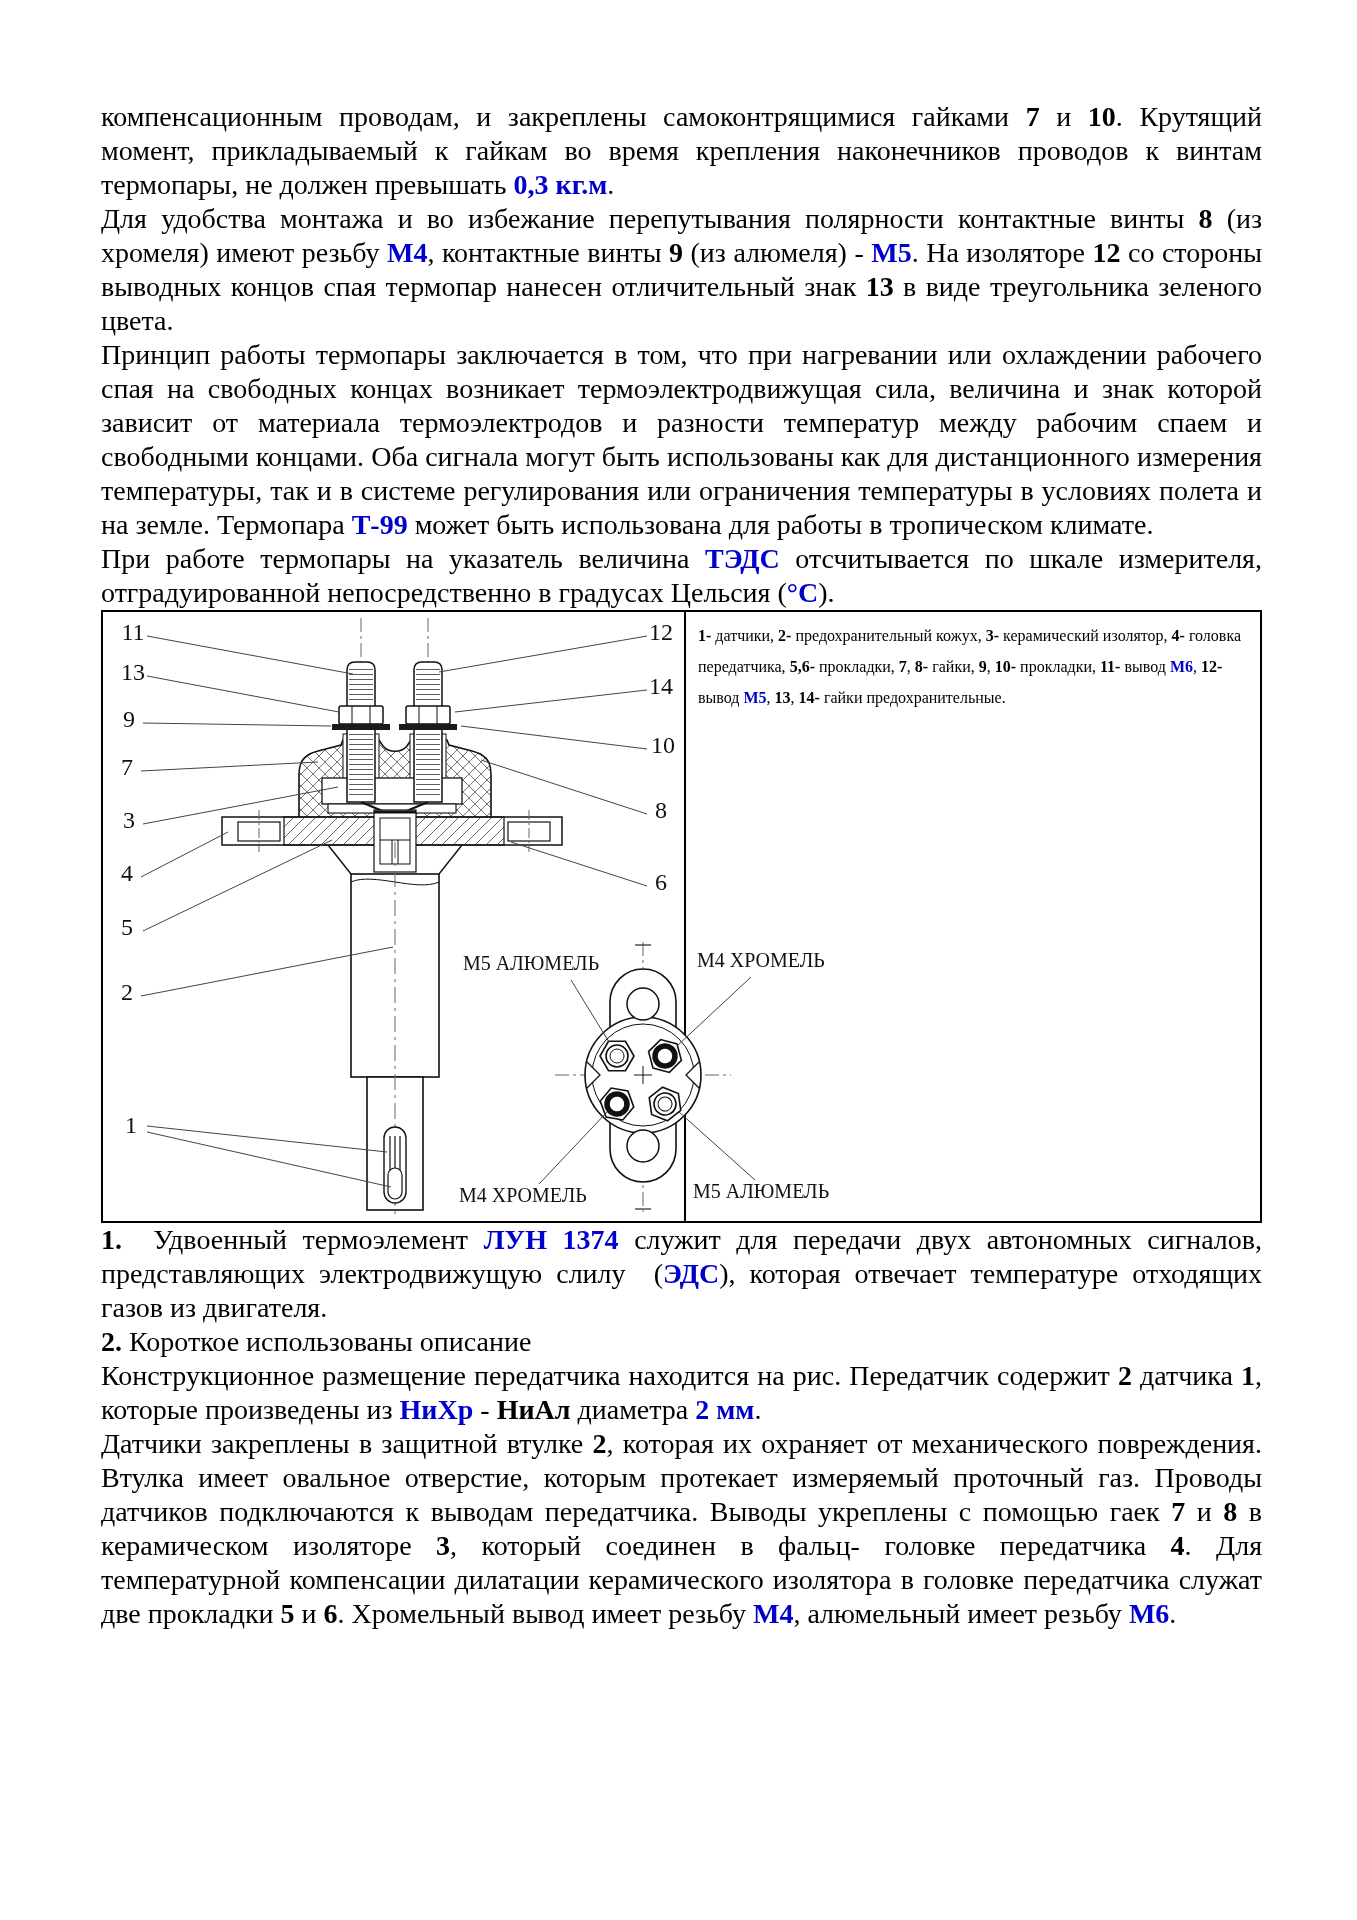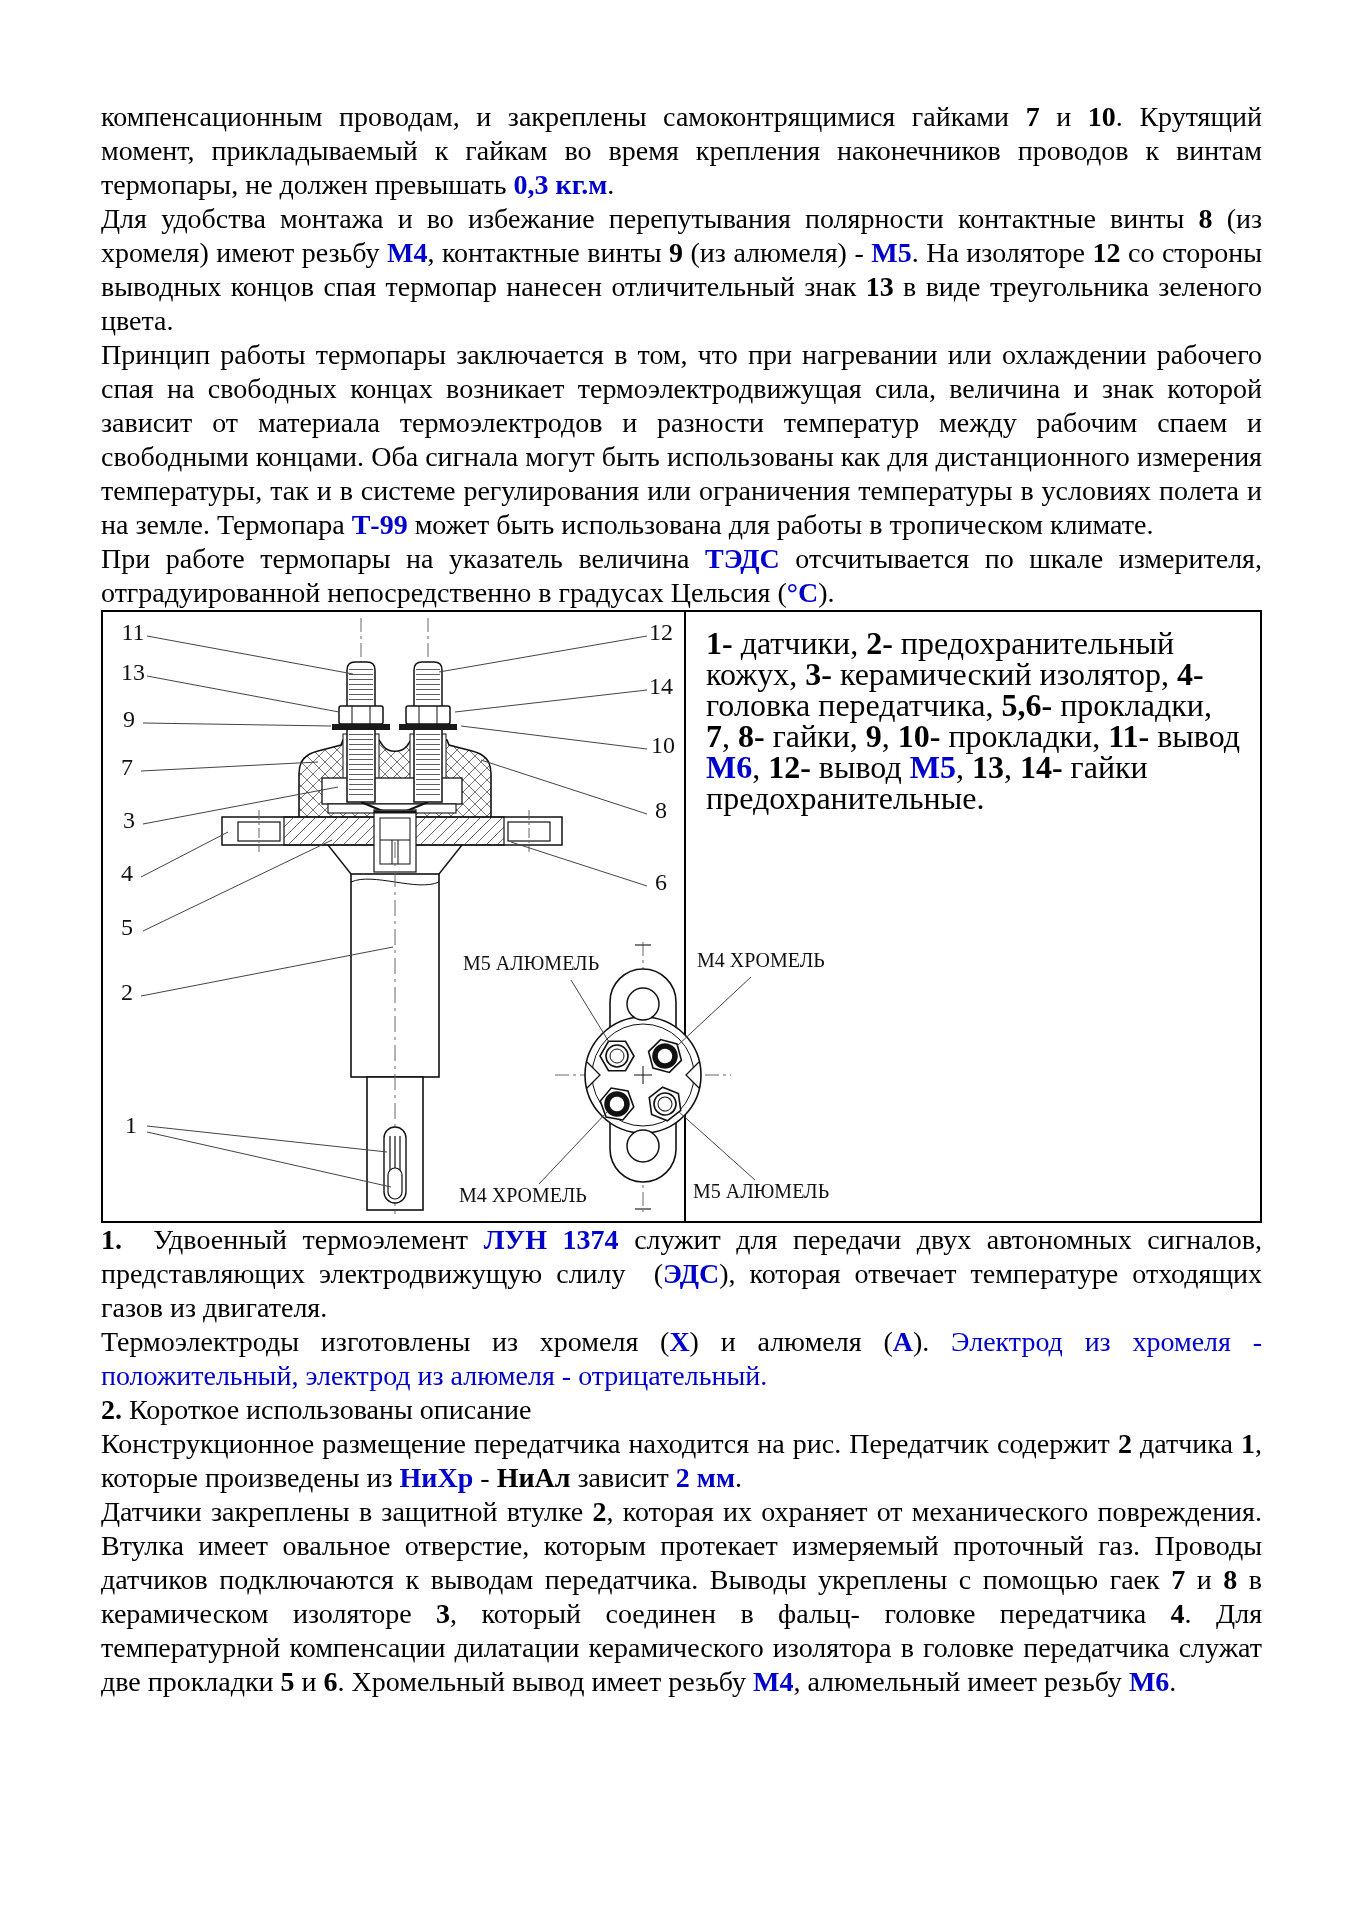--- a/index.html
+++ b/index.html
@@ -9,21 +9,21 @@
   .para{margin:0;font-size:28px;line-height:34px;text-align:justify;}
   .b{font-weight:bold;}
   .bb{font-weight:bold;color:#0000cc;}
   .blue{color:#0000cc;}
   .heading{margin:3px 0;padding-left:30px;font-size:29px;line-height:37px;
            font-weight:bold;color:#0000cc;}
   .figure{display:flex;border:2px solid #000;height:613px;box-sizing:border-box;background:#fff;}
   .fig-left{width:583px;flex:0 0 auto;border-right:2px solid #000;box-sizing:border-box;position:relative;}
   .fig-left svg{display:block;width:727px;height:609px;}
   .fig-right{flex:1 1 auto;padding:8px 12px;box-sizing:border-box;}
-  .legend{margin:8px;font-size:32px;line-height:31px;text-align:left;}
+  .legend{margin:0;font-size:16px;line-height:31px;text-align:left;}
   .body-block{margin-top:0;}
   svg text{font-family:"Liberation Serif",serif;fill:#111;}
   .callout{font-size:24px;}
   .conn-label{font-size:20px;}
 </style>
 </head>
 <body>
 
 <div class="page">
   <div class="content">
@@ -218,20 +218,19 @@
           </g>
         </svg>
       </div>
       <div class="fig-right">
         <p class="legend"><span class="b">1-</span><span> датчики, </span><span class="b">2-</span><span> предохранительный кожух, </span><span class="b">3-</span><span> керамический изолятор, </span><span class="b">4-</span><span> головка передатчика, </span><span class="b">5,6-</span><span> прокладки, </span><span class="b">7</span><span>, </span><span class="b">8-</span><span> гайки, </span><span class="b">9</span><span>, </span><span class="b">10-</span><span> прокладки, </span><span class="b">11-</span><span> вывод </span><span class="bb">М6</span><span>, </span><span class="b">12-</span><span> вывод </span><span class="bb">М5</span><span>, </span><span class="b">13</span><span>, </span><span class="b">14-</span><span> гайки предохранительные.</span></p>
       </div>
     </div>
 
     <div class="body-block">
       <p class="para"><span class="b">1.</span><span>&nbsp; Удвоенный термоэлемент </span><span class="bb">ЛУН 1374</span><span> служит для передачи двух автономных сигналов, представляющих электродвижущую слилу&nbsp; (</span><span class="bb">ЭДС</span><span>), которая отвечает температуре отходящих газов из двигателя.</span></p>
-      <p class="para"><span>Термоэлектроды изготовлены из хромеля (</span><span class="bb">Х</span><span>) и алюмеля (</span><span class="bb">А</span><span>). </span><span class="blue">Электрод из хромеля - положительный, электрод из алюмеля - отрицательный.</span></p>
       <p class="para"><span class="b">2.</span><span> Короткое использованы описание</span></p>
-      <p class="para"><span>Конструкционное размещение передатчика находится на рис. Передатчик содержит </span><span class="b">2</span><span> датчика </span><span class="b">1</span><span>, которые произведены из </span><span class="bb">НиХр</span><span> - </span><span class="b">НиАл</span><span> зависит </span><span class="bb">2 мм</span><span>.</span></p>
+      <p class="para"><span>Конструкционное размещение передатчика находится на рис. Передатчик содержит </span><span class="b">2</span><span> датчика </span><span class="b">1</span><span>, которые произведены из </span><span class="bb">НиХр</span><span> - </span><span class="b">НиАл</span><span> диаметра </span><span class="bb">2 мм</span><span>.</span></p>
       <p class="para"><span>Датчики закреплены в защитной втулке </span><span class="b">2</span><span>, которая их охраняет от механического повреждения. Втулка имеет овальное отверстие, которым протекает измеряемый проточный газ. Проводы датчиков подключаются к выводам передатчика. Выводы укреплены с помощью гаек </span><span class="b">7</span><span> и </span><span class="b">8</span><span> в керамическом изоляторе </span><span class="b">3</span><span>, который соединен в фальц- головке передатчика </span><span class="b">4</span><span>. Для температурной компенсации дилатации керамического изолятора в головке передатчика служат две прокладки </span><span class="b">5</span><span> и </span><span class="b">6</span><span>. Хромельный вывод имеет резьбу </span><span class="bb">М4</span><span>, алюмельный имеет резьбу </span><span class="bb">М6</span><span>.</span></p>
     </div>
 
   </div>
 </div>
 
 </body></html>

